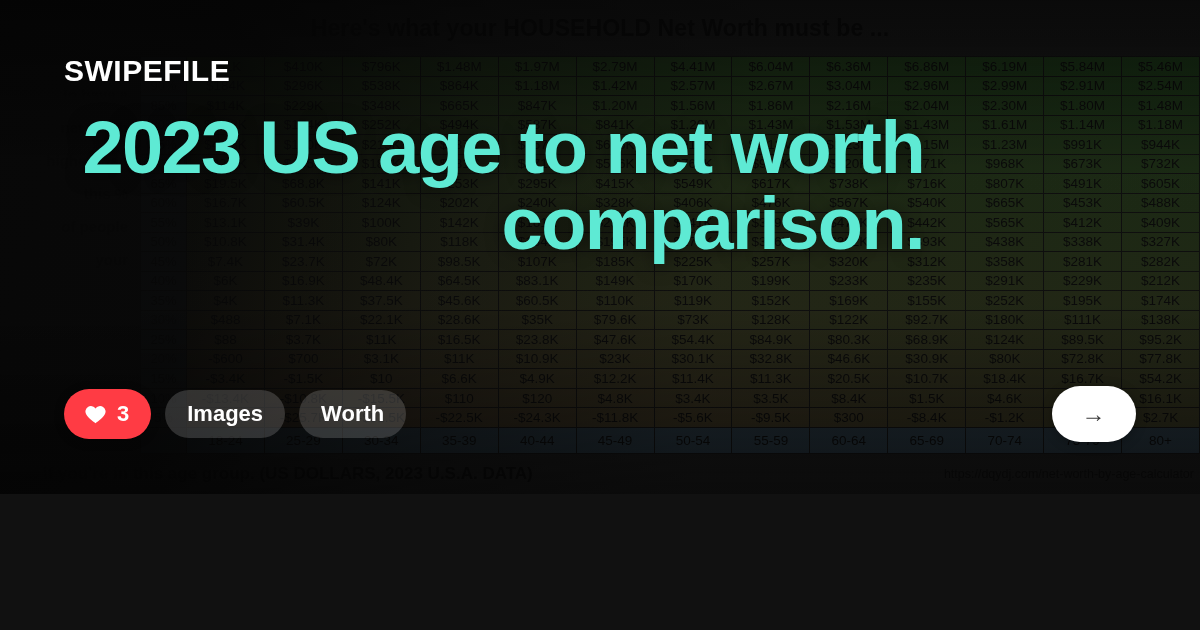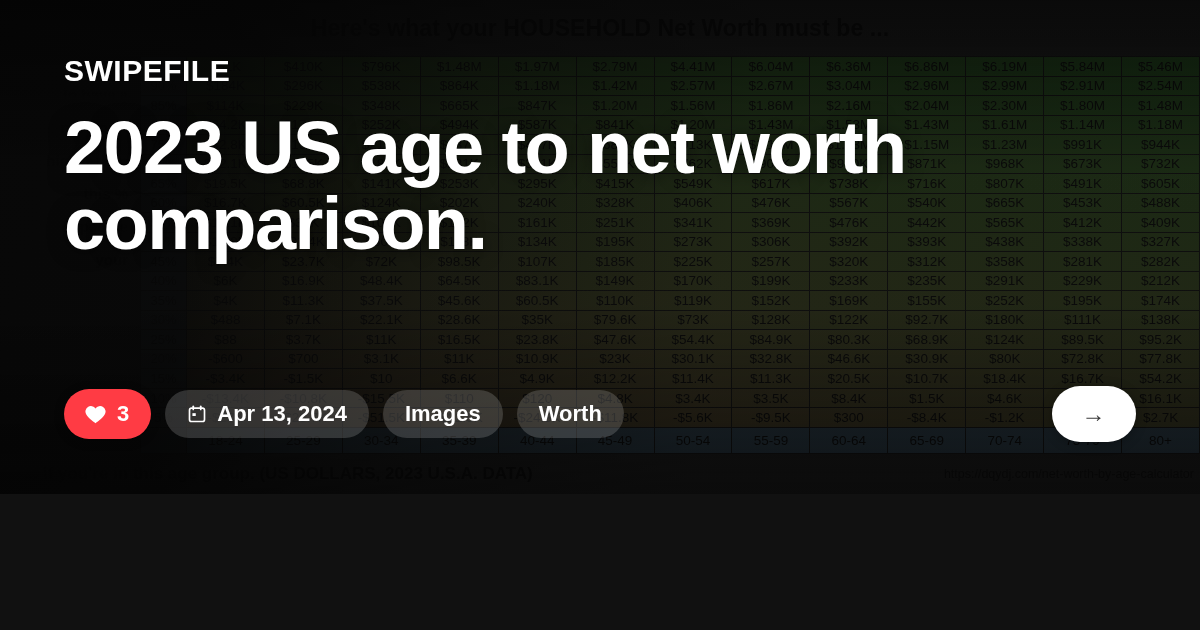--- a/index.html
+++ b/index.html
@@ -106,27 +106,28 @@
 
   #brand {
     color: #fff;
     font-size: 30px;
     font-weight: bold;
     letter-spacing: .5px;
     line-height: 1;
   }
   #headline {
     margin-top: 24px;
-    color: #ffffff;
+    color: #5eead4;
     font-size: 74px;
     font-weight: bold;
     line-height: 1.03;
     letter-spacing: -1.6px;
     max-width: 860px;
     text-shadow: 0 2px 18px rgba(0,0,0,.55);
+    text-align: right;
   }
 
   
   #bottom {
     position: absolute;
     left: 64px; right: 64px; bottom: 52px;
     height: 56px;
     display: flex; align-items: center; gap: 14px;
   }
   #likes {
@@ -529,31 +530,20 @@
 
     <div id="likes">
       <span>
         <svg viewBox="0 0 24 24" aria-hidden="true">
           <path fill="#ffffff" d="M12 21s-7.5-4.8-9.6-9A5.6 5.6 0 0 1 12 5.8 5.6 5.6 0 0 1 21.6 12c-2.1 4.2-9.6 9-9.6 9z"></path>
         </svg>
       </span>
       <span>3</span>
     </div>
 
-    <div class="pillghost">
-      <span>
-        <svg viewBox="0 0 24 24" aria-hidden="true">
-          <rect x="3" y="5" width="18" height="16" rx="2.5" fill="none" stroke="#ffffff" stroke-width="2"></rect>
-          <line x1="7.5" y1="2.8" x2="7.5" y2="6.5" stroke="#ffffff" stroke-width="2" stroke-linecap="round"></line>
-          <line x1="16.5" y1="2.8" x2="16.5" y2="6.5" stroke="#ffffff" stroke-width="2" stroke-linecap="round"></line>
-          <rect x="6.5" y="11" width="4" height="3.4" fill="#ffffff"></rect>
-        </svg>
-      </span>
-      <span>Apr 13, 2024</span>
-    </div>
 
     <div class="pillghost">
       <span>Images</span>
     </div>
     <div class="pillghost">
       <span>Worth</span>
     </div>
 
     <div id="spacer"></div>
 

